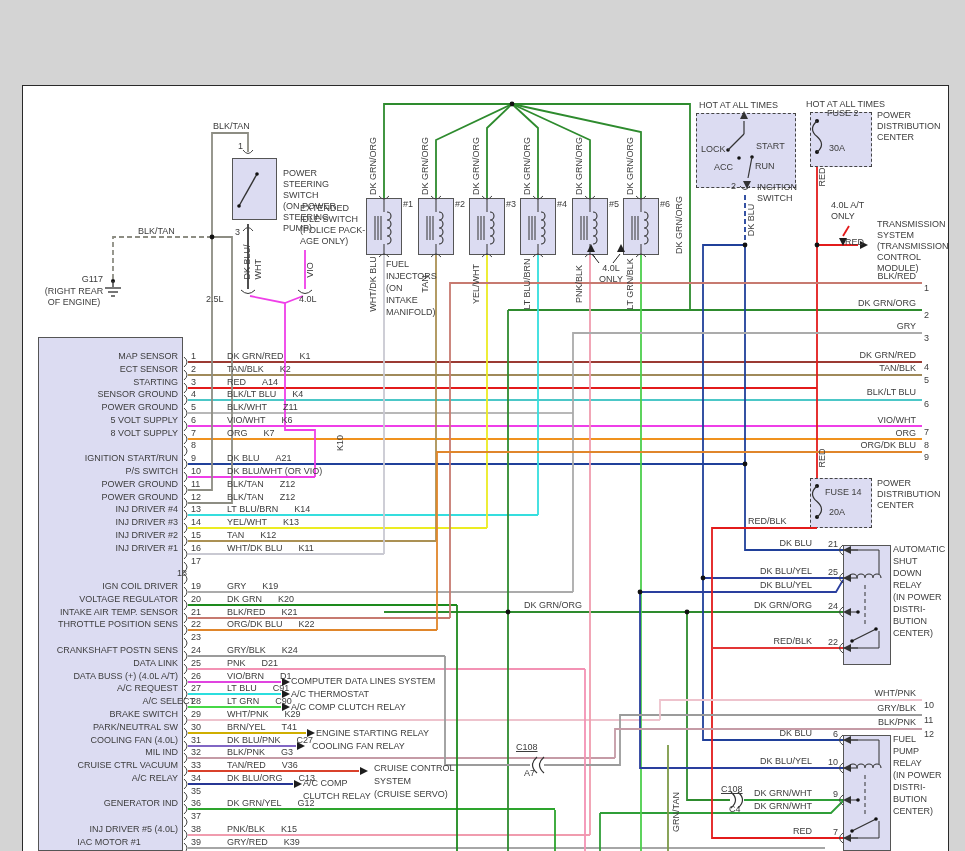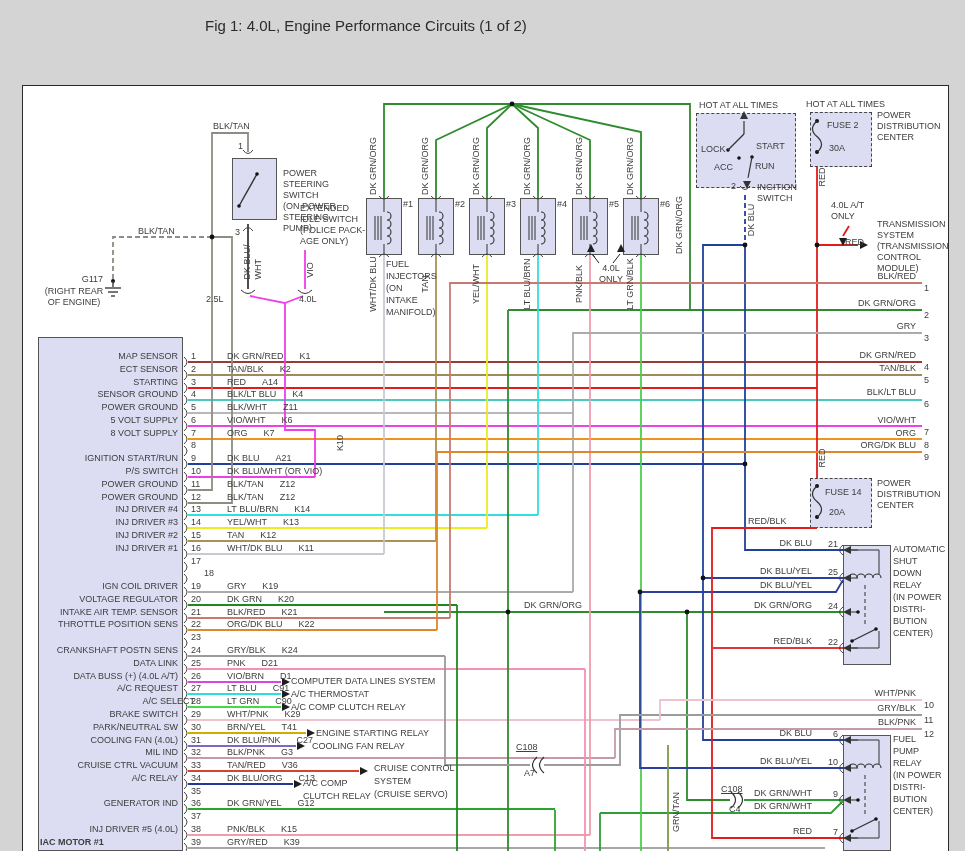--- a/index.html
+++ b/index.html
@@ -14,21 +14,20 @@
   #labels{position:absolute;left:0;top:0;width:965px;height:851px;z-index:3;pointer-events:none;}
   .lbl{position:absolute;font-size:9px;line-height:11px;color:#3d3d3d;white-space:pre-line;}
   .rot{transform:translate(-50%,-50%) rotate(-90deg);}
   .und{text-decoration:underline;}
   .rowtxt{position:absolute;display:flex;gap:16px;font-size:9px;line-height:11px;color:#3d3d3d;white-space:nowrap;}
 </style>
 </head>
 <body>
 
 <div id="app">
-  <div id="page-title">Fig 1: 4.0L, Engine Performance Circuits (1 of 2)</div>
   <div id="sheet"></div>
   <svg id="wires" width="965" height="851">
       <path d="M184,357 Q190,362 184,367" fill="none" stroke="#444" stroke-width="1" stroke-dasharray="none"></path>
       <polyline points="188,362 922,362" fill="none" stroke="#9b3a32" stroke-width="1.8" stroke-dasharray="none"></polyline>
       <path d="M184,370 Q190,375 184,380" fill="none" stroke="#444" stroke-width="1" stroke-dasharray="none"></path>
       <polyline points="188,375 922,375" fill="none" stroke="#a08a5a" stroke-width="1.8" stroke-dasharray="none"></polyline>
       <path d="M184,383 Q190,388 184,393" fill="none" stroke="#444" stroke-width="1" stroke-dasharray="none"></path>
       <polyline points="188,388 817,388" fill="none" stroke="#e31b1b" stroke-width="1.8" stroke-dasharray="none"></polyline>
       <path d="M184,395 Q190,400 184,405" fill="none" stroke="#444" stroke-width="1" stroke-dasharray="none"></path>
       <polyline points="188,400 922,400" fill="none" stroke="#4cc7c7" stroke-width="1.8" stroke-dasharray="none"></polyline>
@@ -383,21 +382,21 @@
       <div class="rowtxt" style="left: 191px; top: 543px;">
         <span style="width: 20px;">16</span>
         <span>WHT/DK BLU</span>
         <span>K11</span>
       </div>
       <div class="rowtxt" style="left: 191px; top: 556px;">
         <span style="width: 20px;">17</span>
         <span></span>
         <span></span>
       </div>
-      <div class="rowtxt" style="left: 204px; top: 568px;">
+      <div class="rowtxt" style="left: 177px; top: 568px;">
         <span style="width: 20px;">18</span>
         <span></span>
         <span></span>
       </div>
       <div class="lbl" style="left: 40px; top: 581px; width: 138px; text-align: right;">IGN COIL DRIVER</div>
       <div class="rowtxt" style="left: 191px; top: 581px;">
         <span style="width: 20px;">19</span>
         <span>GRY</span>
         <span>K19</span>
       </div>
@@ -505,21 +504,21 @@
         <span style="width: 20px;">37</span>
         <span></span>
         <span></span>
       </div>
       <div class="lbl" style="left: 40px; top: 824px; width: 138px; text-align: right;">INJ DRIVER #5 (4.0L)</div>
       <div class="rowtxt" style="left: 191px; top: 824px;">
         <span style="width: 20px;">38</span>
         <span>PNK/BLK</span>
         <span>K15</span>
       </div>
-      <div class="lbl" style="left: 40px; top: 837px; width: 138px; text-align: left; font-weight: bold;">IAC MOTOR #1</div>
+      <div class="lbl" style="left: 40px; top: 837px; width: 138px; text-align: center;">IAC MOTOR #1</div>
       <div class="rowtxt" style="left: 191px; top: 837px;">
         <span style="width: 20px;">39</span>
         <span>GRY/RED</span>
         <span>K39</span>
       </div>
       <div class="lbl" style="left: 766px; top: 271px; width: 150px; text-align: right;">BLK/RED</div>
       <div class="lbl" style="left: 924px; top: 283px;">1</div>
       <div class="lbl" style="left: 766px; top: 298px; width: 150px; text-align: right;">DK GRN/ORG</div>
       <div class="lbl" style="left: 924px; top: 310px;">2</div>
       <div class="lbl" style="left: 766px; top: 321px; width: 150px; text-align: right;">GRY</div>
@@ -612,21 +611,21 @@
       <div class="lbl" style="left: 699px; top: 100px;">HOT AT ALL TIMES</div>
       <div class="lbl" style="left: 806px; top: 99px;">HOT AT ALL TIMES</div>
       <div class="lbl" style="left: 701px; top: 144px;">LOCK</div>
       <div class="lbl" style="left: 714px; top: 162px;">ACC</div>
       <div class="lbl" style="left: 756px; top: 141px;">START</div>
       <div class="lbl" style="left: 755px; top: 161px;">RUN</div>
       <div class="lbl" style="left: 731px; top: 181px;">2</div>
       <div class="lbl" style="left: 757px; top: 182px;">INGITION
 SWITCH</div>
       <div class="lbl rot" style="left: 751px; top: 220px;">DK BLU</div>
-      <div class="lbl" style="left: 827px; top: 120px;">FUSE 2</div>
+      <div class="lbl" style="left: 827px; top: 108px;">FUSE 2</div>
       <div class="lbl" style="left: 829px; top: 143px;">30A</div>
       <div class="lbl" style="left: 877px; top: 110px;">POWER
 DISTRIBUTION
 CENTER</div>
       <div class="lbl rot" style="left: 822px; top: 177px;">RED</div>
       <div class="lbl" style="left: 831px; top: 200px;">4.0L A/T
 ONLY</div>
       <div class="lbl" style="left: 845px; top: 237px;">RED</div>
       <div class="lbl" style="left: 877px; top: 219px;">TRANSMISSION
 SYSTEM

